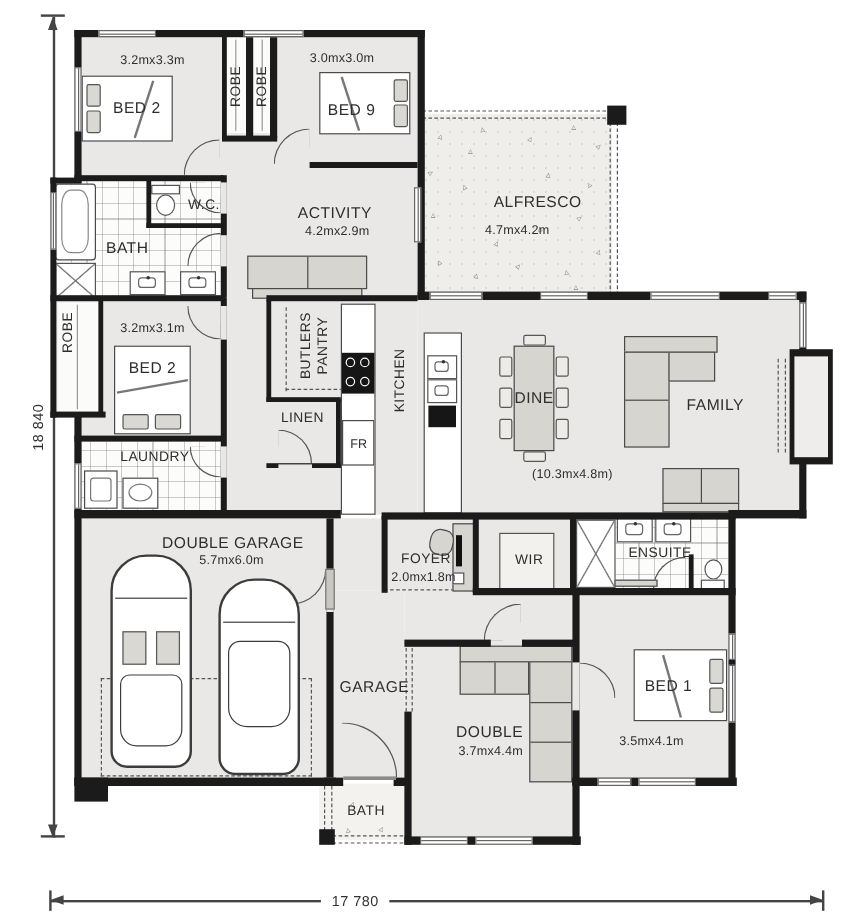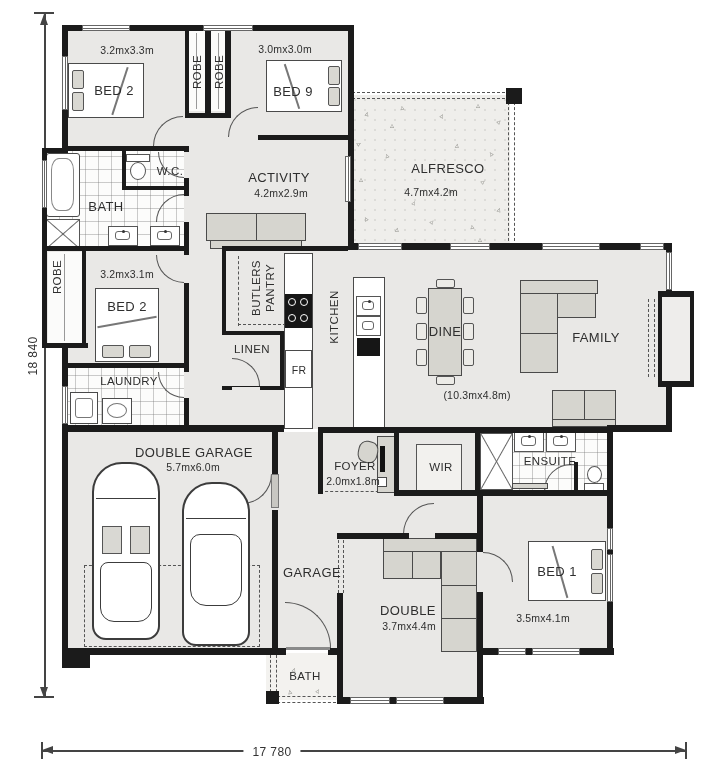--- a/index.html
+++ b/index.html
@@ -381,14 +381,14 @@
   <div class="dimline" style="left:34px;top:696px;width:20px;height:1.5px"></div>
   <div class="arw" style="left:40px;top:14px;border-left:4.5px solid transparent;border-right:4.5px solid transparent;border-bottom:11px solid #444"></div>
   <div class="arw" style="left:40px;top:687px;border-left:4.5px solid transparent;border-right:4.5px solid transparent;border-top:11px solid #444"></div>
   <div class="lbl rot" style="left:32px;top:356px"><span class="dimlbl">18 840</span></div>
 
   <div class="dimline" style="left:42px;top:750px;width:644px;height:1.5px"></div>
   <div class="dimline" style="left:41px;top:742px;width:1.5px;height:17px"></div>
   <div class="dimline" style="left:685px;top:742px;width:1.5px;height:17px"></div>
   <div class="arw" style="left:42px;top:746px;border-top:4.5px solid transparent;border-bottom:4.5px solid transparent;border-right:11px solid #444"></div>
   <div class="arw" style="left:675px;top:746px;border-top:4.5px solid transparent;border-bottom:4.5px solid transparent;border-left:11px solid #444"></div>
-  <div class="lbl" style="left:272px;top:751px"><span class="dimlbl">17 780</span></div>
+  <div class="lbl" style="left:296px;top:751px"><span class="dimlbl">17 780</span></div>
 </div>
 
 </body></html>

